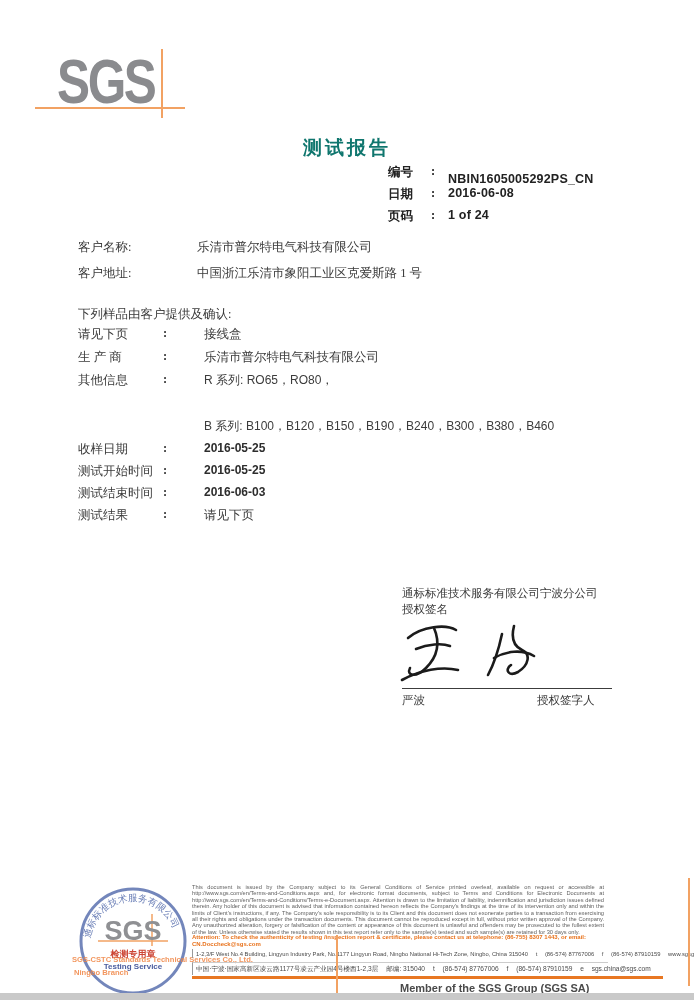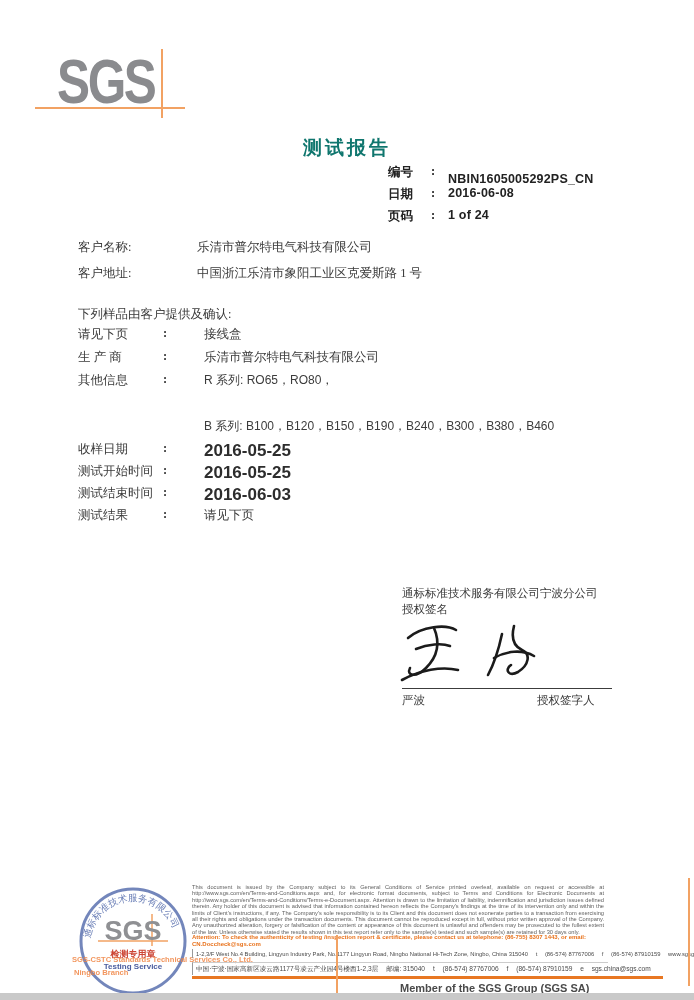--- a/index.html
+++ b/index.html
@@ -25,21 +25,21 @@
   }
   
   .meta-label{font-weight:bold;font-size:12.5px;color:#222;}
   .meta-colon{font-weight:bold;font-size:12.5px;color:#222;}
   .meta-value{font-family:"Liberation Sans",sans-serif;font-weight:bold;font-size:12.5px;color:#222;letter-spacing:0.2px;}
   
   .lbl{font-size:12.5px;color:#3a3a3a;}
   .colon{font-weight:bold;font-size:12.5px;color:#333;}
   .val-cjk{font-size:12.5px;color:#3a3a3a;}
   .val-sans{font-family:"Liberation Sans",sans-serif;font-size:12px;color:#3c3c3c;}
-  .val-bold{font-family:"Liberation Sans",sans-serif;font-weight:bold;font-size:17px;color:#2d2d2d;}
+  .val-bold{font-family:"Liberation Sans",sans-serif;font-weight:bold;font-size:12px;color:#2d2d2d;}
   
   .sig-company{font-size:11.5px;color:#3a3a3a;}
   .sig-line{background:#3c3c3c;height:1.3px;}
   .sig-name{font-size:11.5px;color:#3a3a3a;}
   
   .legal{
     font-family:"Liberation Sans",sans-serif;font-size:5.7px;line-height:6.4px;
     color:#5f5f5f;text-align:justify;
   }
   .attention{

